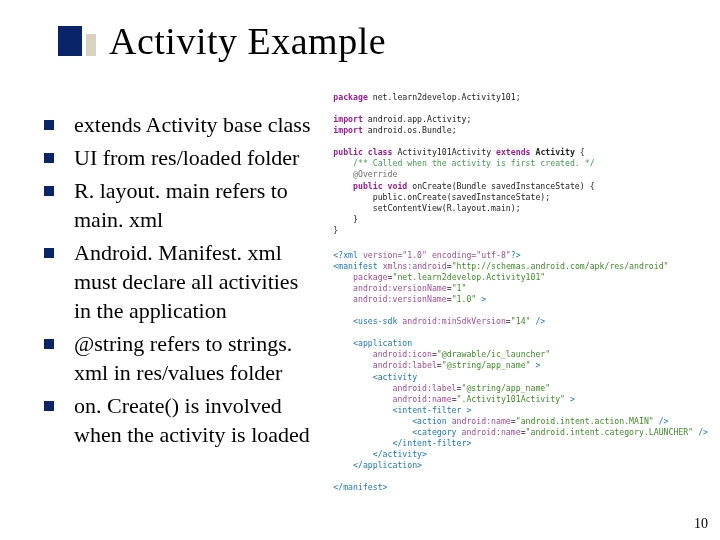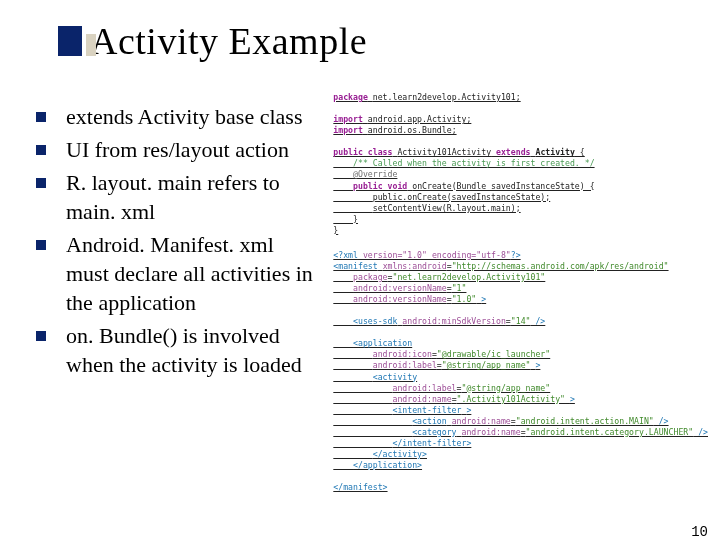--- a/index.html
+++ b/index.html
@@ -37,40 +37,40 @@
     position: absolute;
     left: 28px;
     top: 12px;
     width: 10px;
     height: 22px;
     background: #d9d2c0;
   }
   .title-text {
     font-size: 38px;
     font-weight: 400;
-    margin: 0 0 0 32px;
+    margin: 0 0 0 51px;
     line-height: 1.05;
     letter-spacing: 0.5px;
   }
   .body-cols {
     position: absolute;
     top: 92px;
     left: 10px;
     right: 10px;
     bottom: 30px;
     display: flex;
   }
   .col-left {
     width: 380px;
     padding: 6px 6px 0 22px;
     box-sizing: border-box;
   }
   ul.bullets {
     list-style: none;
-    margin: 4px;
+    margin: 12px;
     padding: 0;
   }
   ul.bullets li {
     position: relative;
     padding-left: 30px;
     font-size: 22px;
     line-height: 1.32;
     margin-bottom: 4px;
   }
   ul.bullets li::before {
@@ -87,61 +87,61 @@
     padding: 0 2px;
     box-sizing: border-box;
     font-family: Menlo, Consolas, "DejaVu Sans Mono", monospace;
     font-size: 8.2px;
     line-height: 1.35;
   }
   .code-block {
     white-space: pre;
     margin-bottom: 14px;
     color: #222;
-    text-decoration: underline;
   }
   .kw   { color: #981e93; font-weight: bold; }
   .pkg  { color: #222; }
   .cls  { color: #222; }
   .ext  { color: #981e93; font-weight: bold; }
   .cmt  { color: #489a53; }
   .ann  { color: #6f6f6f; margin-top: 17px; }
   .tag  { color: #1f77b4; }
   .attr { color: #9d4e97; }
   .str  { color: #418a2c; }
 
   .page-num {
     position: absolute;
     right: 12px;
-    bottom: 0;
-    font-family: Liberation Mono, monospace;
+    bottom: 8px;
+    font-family: Liberation Serif, serif;
     font-size: 14px;
     color: #000;
   }
 </style>
 </head>
 <body>
 
 <div class="slide">
 
   <div class="title-wrap">
     <div class="title-accent"></div>
     <div class="title-accent2"></div>
     <h1 class="title-text">Activity Example</h1>
   </div>
 
   <div class="body-cols">
 
     <div class="col-left">
       <ul class="bullets">
         <li>extends Activity base class</li>
-        <li>UI from res/layout action</li>
+        <li>UI from res/loaded folder</li>
         <li>R. layout. main refers to main. xml</li>
         <li>Android. Manifest. xml must declare all activities in the application</li>
-        <li>on. Bundle() is involved when the activity is loaded</li>
+        <li>@string refers to strings. xml in res/values folder</li>
+        <li>on. Create() is involved when the activity is loaded</li>
       </ul>
     </div>
 
     <div class="col-right">
 
       <div class="code-block"><span class="kw">package</span> <span class="pkg">net.learn2develop.Activity101;</span>
 
 <span class="kw">import</span> <span>android.app.Activity;</span>
 <span class="kw">import</span> <span>android.os.Bundle;</span>
 

